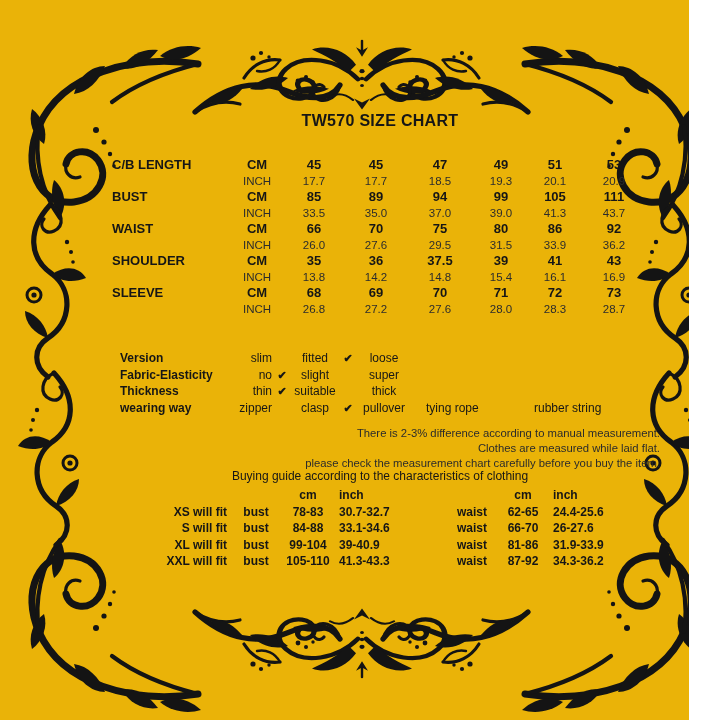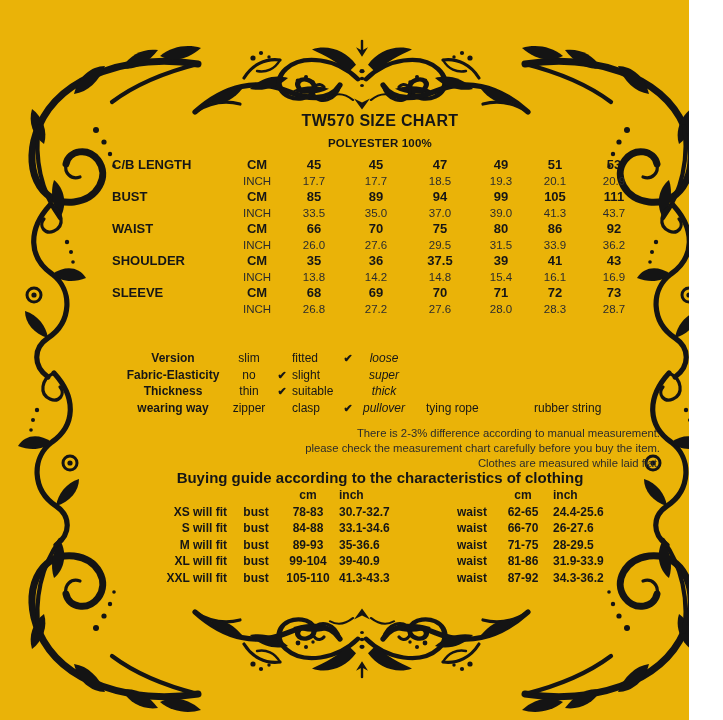--- a/index.html
+++ b/index.html
@@ -23,32 +23,32 @@
   .title{top:112px;font-size:16px;font-weight:bold;letter-spacing:.3px;}
   .subtitle{top:137px;font-size:11.5px;font-weight:bold;letter-spacing:.2px;}
 
   table.size{position:absolute;left:112px;top:157px;width:536px;border-collapse:collapse;table-layout:fixed;}
   table.size td{padding:0;height:16px;line-height:16px;font-size:13px;font-weight:bold;text-align:center;white-space:nowrap;overflow:visible;}
   table.size td.lbl{text-align:left;}
   table.size tr.inch td{font-size:11.5px;font-weight:normal;color:#2c2c2c;}
 
   .attrs{position:absolute;left:120px;top:350px;width:520px;font-size:12px;}
   .attr-row{display:flex;height:16.5px;line-height:16.5px;white-space:nowrap;}
-  .attr-label{width:106px;text-align:center;font-weight:bold;}
-  .a-opt0{width:46px;text-align:center;}
+  .attr-label{width:106px;text-align:left;font-weight:bold;}
+  .a-opt0{width:46px;text-align:right;}
   .a-chk0{width:20px;text-align:center;font-size:11px;font-weight:bold;}
-  .a-opt1{width:46px;text-align:left;padding-right:2px;}
+  .a-opt1{width:46px;text-align:center;padding-right:2px;}
   .a-chk1{width:16px;text-align:center;font-size:11px;font-weight:bold;}
-  .a-opt2{width:56px;text-align:center;font-style:italic;}
+  .a-opt2{width:56px;text-align:center;}
   .a-opt3{width:90px;text-align:left;padding-left:14px;}
   .a-opt4{text-align:left;padding-left:18px;}
 
   .notes{position:absolute;left:100px;top:426px;width:560px;text-align:right;font-size:11.3px;color:#2b2b2b;}
   .note-line{height:14.8px;line-height:14.8px;white-space:nowrap;}
-  .guide-title{top:469px;font-size:15px;font-weight:bold;}
+  .guide-title{top:469px;font-size:12px;font-weight:normal;}
 
   table.guide{position:absolute;left:128px;top:487px;width:496px;border-collapse:collapse;table-layout:fixed;}
   table.guide td{padding:0;height:16.6px;line-height:16.6px;font-size:12px;font-weight:bold;white-space:nowrap;}
   table.guide td:nth-child(1){text-align:right;padding-right:6px;}
   table.guide td:nth-child(2){text-align:center;}
   table.guide td:nth-child(3){text-align:center;}
   table.guide td:nth-child(4){text-align:left;padding-left:2px;}
   table.guide td:nth-child(5){text-align:center;}
   table.guide td:nth-child(6){text-align:center;}
   table.guide td:nth-child(7){text-align:left;padding-left:4px;}
@@ -138,21 +138,20 @@
     <use href="#hswirl" transform="translate(531,652) scale(-1,-1)"></use>
     <use href="#corner" transform="translate(715,712) scale(-1,-1)"></use>
 
     <use href="#vine" transform="translate(12,200)"></use>
     <use href="#vine" transform="translate(92,368) scale(-1,1)"></use>
     <use href="#vine" transform="translate(711,200) scale(-1,1)"></use>
     <use href="#vine" transform="translate(631,368)"></use>
   </svg>
 
   <div class="abs ctr title">TW570 SIZE CHART</div>
-  <div class="abs ctr subtitle">POLYESTER 100%</div>
 
   <table class="size">
     <colgroup>
       <col style="width:118px">
         <col style="width:54px">
         <col style="width:60px">
         <col style="width:64px">
       <col style="width:64px">
         <col style="width:58px">
         <col style="width:50px">
@@ -294,22 +293,22 @@
         <div class="a-opt1">clasp</div>
         <div class="a-chk1">✔</div>
         <div class="a-opt2">pullover</div>
         <div class="a-opt3">tying rope</div>
         <div class="a-opt4">rubber string</div>
       </div>
     </div>
 
   <div class="notes">
     <div class="note-line">There is 2-3% difference according to manual measurement.</div>
+    <div class="note-line">Clothes are measured while laid flat.</div>
     <div class="note-line">please check the measurement chart carefully before you buy the item.</div>
-    <div class="note-line">Clothes are measured while laid flat.</div>
   </div>
 
   <div class="abs ctr guide-title">Buying guide according to the characteristics of clothing</div>
 
   <table class="guide">
     <colgroup>
       <col style="width:105px">
         <col style="width:46px">
         <col style="width:58px">
         <col style="width:110px">
@@ -339,29 +338,20 @@
         <tr>
           <td>S will fit</td>
           <td>bust</td>
           <td>84-88</td>
           <td>33.1-34.6</td>
           <td>waist</td>
           <td>66-70</td>
           <td>26-27.6</td>
         </tr>
         <tr>
-          <td>M will fit</td>
-          <td>bust</td>
-          <td>89-93</td>
-          <td>35-36.6</td>
-          <td>waist</td>
-          <td>71-75</td>
-          <td>28-29.5</td>
-        </tr>
-        <tr>
           <td>XL will fit</td>
           <td>bust</td>
           <td>99-104</td>
           <td>39-40.9</td>
           <td>waist</td>
           <td>81-86</td>
           <td>31.9-33.9</td>
         </tr>
         <tr>
           <td>XXL will fit</td>

